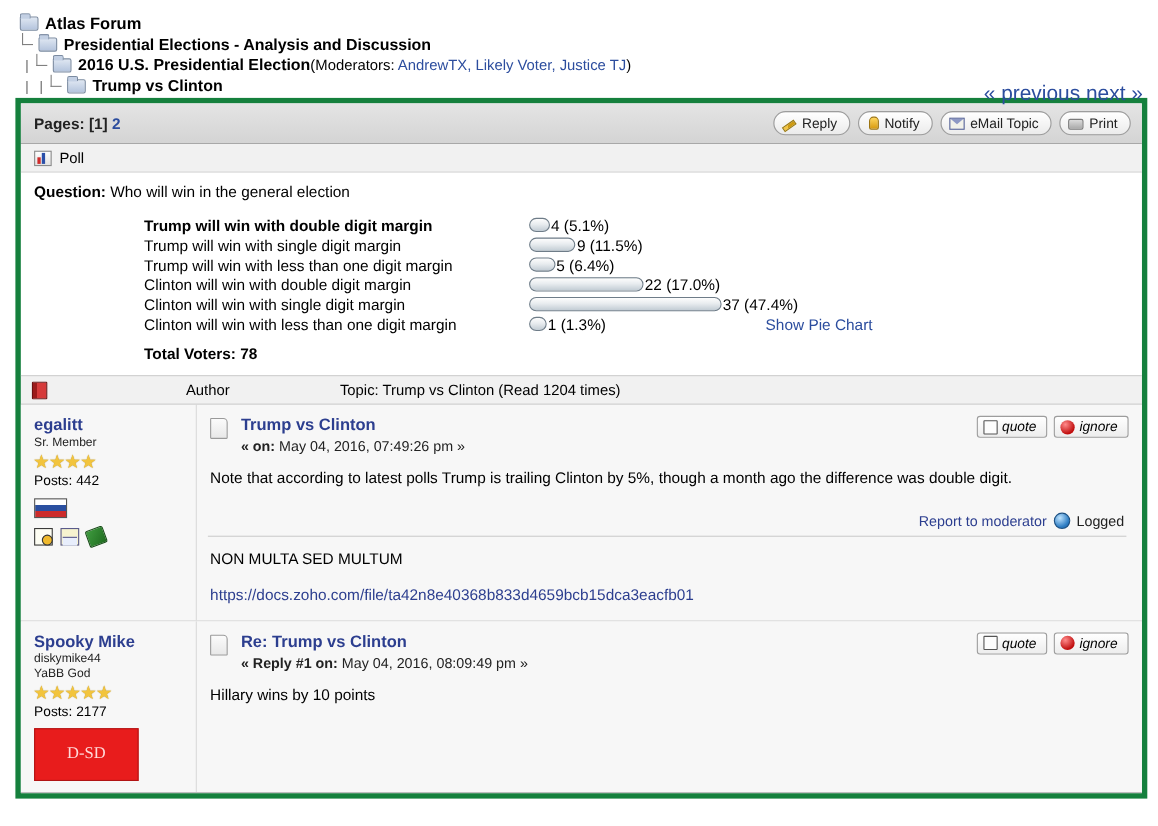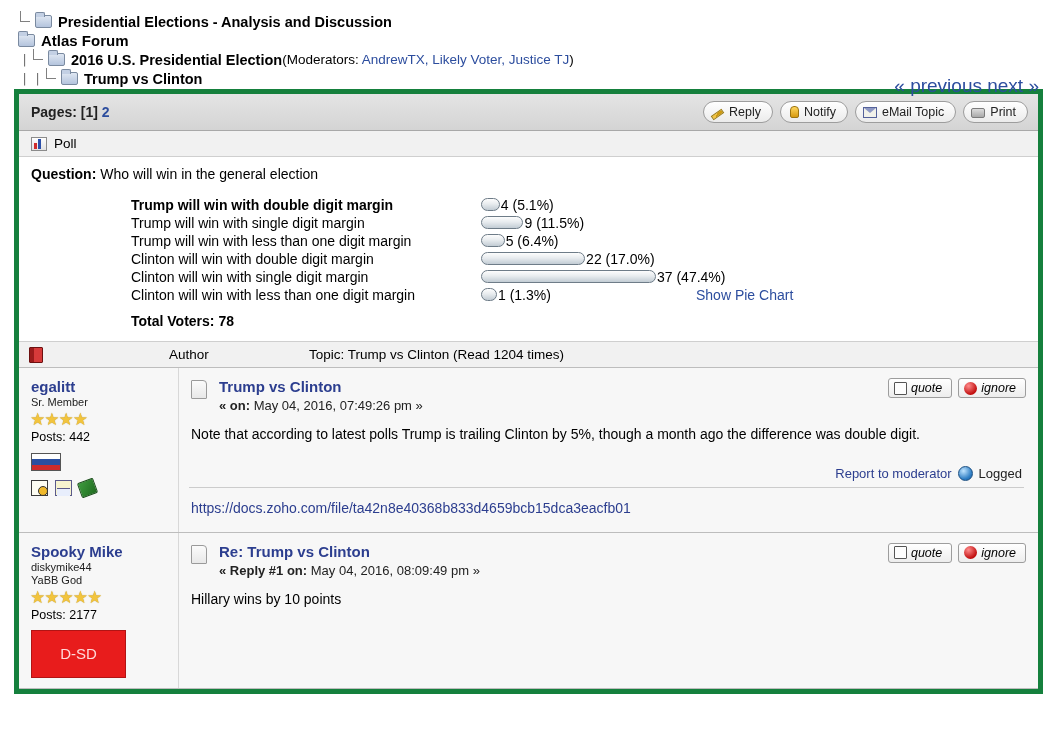--- a/index.html
+++ b/index.html
@@ -221,21 +221,21 @@
   }
   .uic-www {
     background: linear-gradient(135deg,#3f9b3f,#1f6b1f);
     border: 1px solid #174d17; transform: rotate(-20deg);
     border-radius: 2px;
   }
   .badge-dsd {
     width: 95px; height: 48px; margin-top: 8px;
     background: #e81c1c; border: 1px solid #b11414;
     display: flex; align-items: center; justify-content: center;
-    color: #ffd9d9; font-family: Liberation Sans, sans-serif;
+    color: #ffd9d9; font-family: Liberation Serif, serif;
     font-size: 15px;
   }
 
   .post-main { flex: 1; padding: 10px 12px 12px 8px; background: #f7f7f7; min-width: 0; }
   .post-head { display: flex; align-items: flex-start; }
   .ic-page {
     width: 16px; height: 19px; flex: none; margin: 2px 12px 0 4px;
     background: linear-gradient(#fbfbfb,#e8e8e8);
     border: 1px solid #9a9a9a; border-radius: 1px 4px 1px 1px;
   }
@@ -279,27 +279,27 @@
   .signature .sig-line { margin-bottom: 16px; }
   .signature a { color: #2c3e8f; text-decoration: none; }
 </style>
 </head>
 <body>
 
 <div id="page">
 
   <div class="breadcrumb">
     <div class="bc-row">
+      <span class="folder"></span>
+      <span class="bc-label lvl0">Atlas Forum</span>
+    </div>
+    <div class="bc-row">
       <span class="bc-elbow"></span>
       <span class="folder"></span>
       <span class="bc-label">Presidential Elections - Analysis and Discussion</span>
-    </div>
-    <div class="bc-row">
-      <span class="folder"></span>
-      <span class="bc-label lvl0">Atlas Forum</span>
     </div>
     <div class="bc-row">
       <span class="bc-stem">|</span>
       <span class="bc-elbow"></span>
       <span class="folder"></span>
       <span class="bc-label">2016 U.S. Presidential Election</span>
       <span class="bc-mods"><span> (Moderators: </span><a href="#">AndrewTX, Likely Voter, Justice TJ</a><span>)</span></span>
     </div>
     <div class="bc-row">
       <span class="bc-stem">|</span>
@@ -434,21 +434,21 @@
                 </div>
               </div>
             </div>
             <div class="post-body">Note that according to latest polls Trump is trailing Clinton by 5%, though a month ago the difference was double digit.</div>
             <div class="post-foot">
               <a href="#">Report to moderator</a>
               <span class="ic-globe"></span>
               <span class="logged">Logged</span>
             </div>
             <div class="sep"></div>
-            <div class="signature"><a href="#">https://docs.zoho.com/file/ta42n8e40368b833d4659bcb15dca3eacfb01</a></div>
+            <div class="signature"><div class="sig-line">NON MULTA SED MULTUM</div><a href="#">https://docs.zoho.com/file/ta42n8e40368b833d4659bcb15dca3eacfb01</a></div>
           </div>
         </div>
         <div class="post">
           <div class="post-side">
             <div class="uname">Spooky Mike</div>
             <div class="usub">diskymike44</div>
             <div class="usub">YaBB God</div>
             <div class="stars"><span class="star">★</span><span class="star">★</span><span class="star">★</span><span class="star">★</span><span class="star">★</span></div>
             <div class="uposts">Posts: 2177</div>
             <div class="badge-dsd">D-SD</div>

